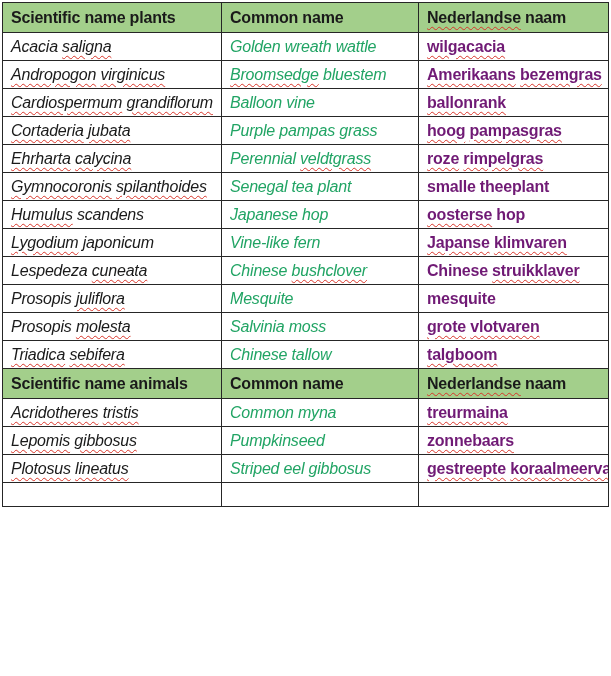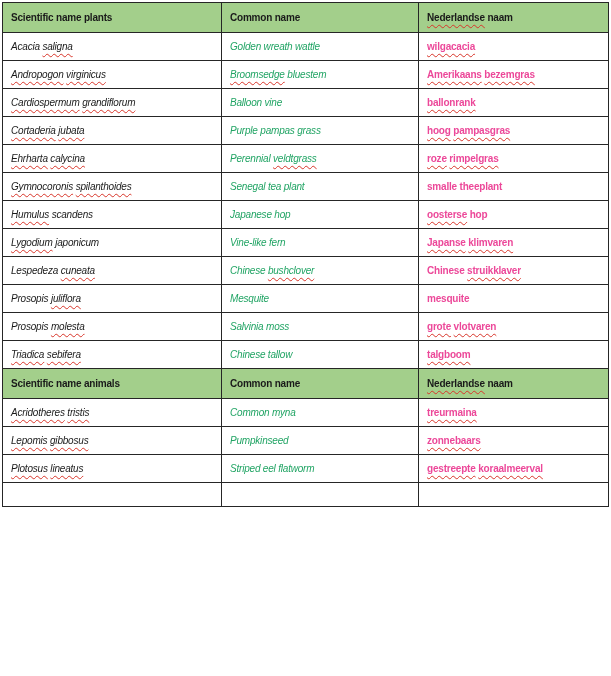--- a/index.html
+++ b/index.html
@@ -21,33 +21,33 @@
     margin:2px 0 0 2px;
     width:606px;
     table-layout:fixed;
   }
   table.species th,table.species td{
     border:1.5px solid var(--border);
     padding:2px 18px 2px 8px;
     vertical-align:middle;
     overflow:hidden;
     white-space:nowrap;
-    font-size:10px;
+    font-size:16px;
   }
   tr.header-row th{
     height:30px;
     background:var(--header-bg);
     color:var(--text);
     font-weight:bold;
     text-align:left;
   }
   tr.data-row td{height:28px;}
   td.c0{font-style:italic;color:var(--text);font-weight:normal;}
   td.c1{font-style:italic;color:var(--green-text);font-weight:normal;}
-  td.c2{font-weight:bold;color:#ec4899;}
+  td.c2{font-weight:bold;color:#701a75;}
   .sp{
     text-decoration-line:underline;
     text-decoration-style:wavy;
     text-decoration-color:var(--squiggle);
     text-decoration-thickness:1px;
     text-underline-offset:3px;
   }
   tr.partial-row td{height:24px;}
 </style>
 </head>
@@ -136,21 +136,21 @@
           <td class="c1"><span>Common myna</span></td>
           <td class="c2"><span class="sp">treurmaina</span></td>
         </tr>
         <tr class="data-row">
           <td class="c0"><span class="sp">Lepomis</span><span> </span><span class="sp">gibbosus</span></td>
           <td class="c1"><span>Pumpkinseed</span></td>
           <td class="c2"><span class="sp">zonnebaars</span></td>
         </tr>
         <tr class="data-row">
           <td class="c0"><span class="sp">Plotosus</span><span> </span><span class="sp">lineatus</span></td>
-          <td class="c1"><span>Striped eel flatworm</span></td>
+          <td class="c1"><span>Striped eel gibbosus</span></td>
           <td class="c2"><span class="sp">gestreepte</span><span> </span><span class="sp">koraalmeerval</span></td>
         </tr>
         <tr class="partial-row">
           <td></td>
           <td></td>
           <td></td>
         </tr>
       </tbody>
   </table>
 </div>

